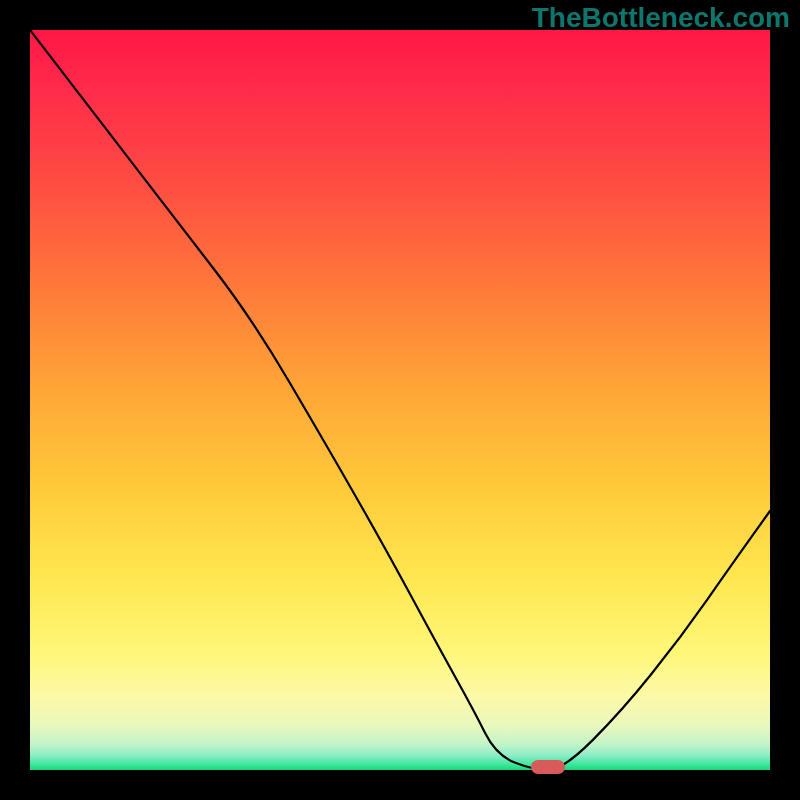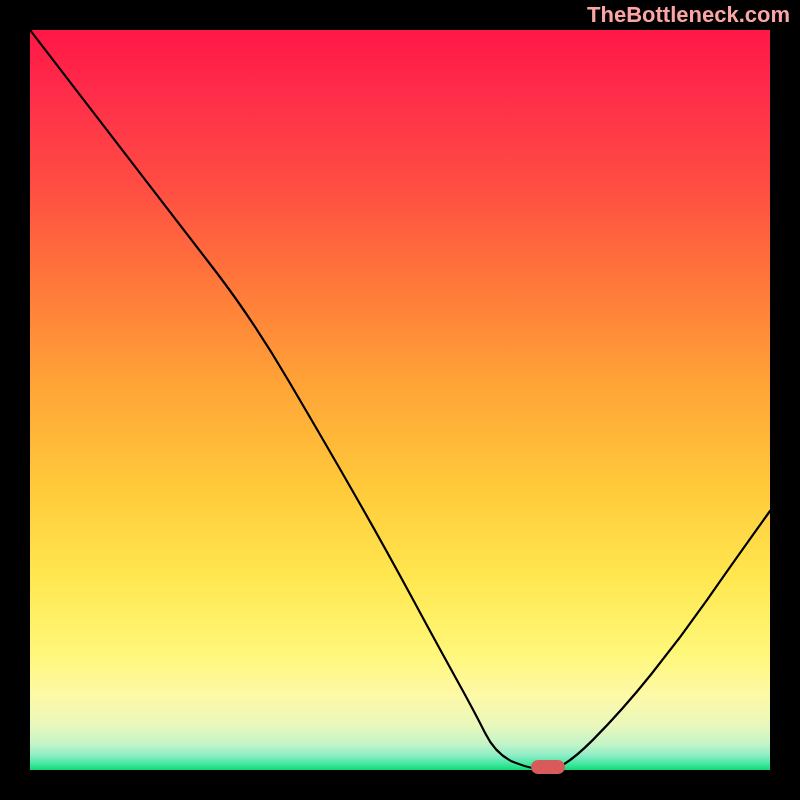--- a/index.html
+++ b/index.html
@@ -7,23 +7,23 @@
   .chart-container {
     position: relative;
     width: 800px;
     height: 800px;
     background: #000;
   }
   .watermark {
     position: absolute;
     top: 2px;
     right: 10px;
-    color: #fca5a5;
+    color: #0f766e;
     font-family: Arial, Helvetica, sans-serif;
-    font-size: 22px;
+    font-size: 28px;
     font-weight: 600;
     z-index: 10;
   }
   .plot-area {
     position: absolute;
     left: 30px;
     top: 30px;
     width: 740px;
     height: 740px;
     background: #fff;

